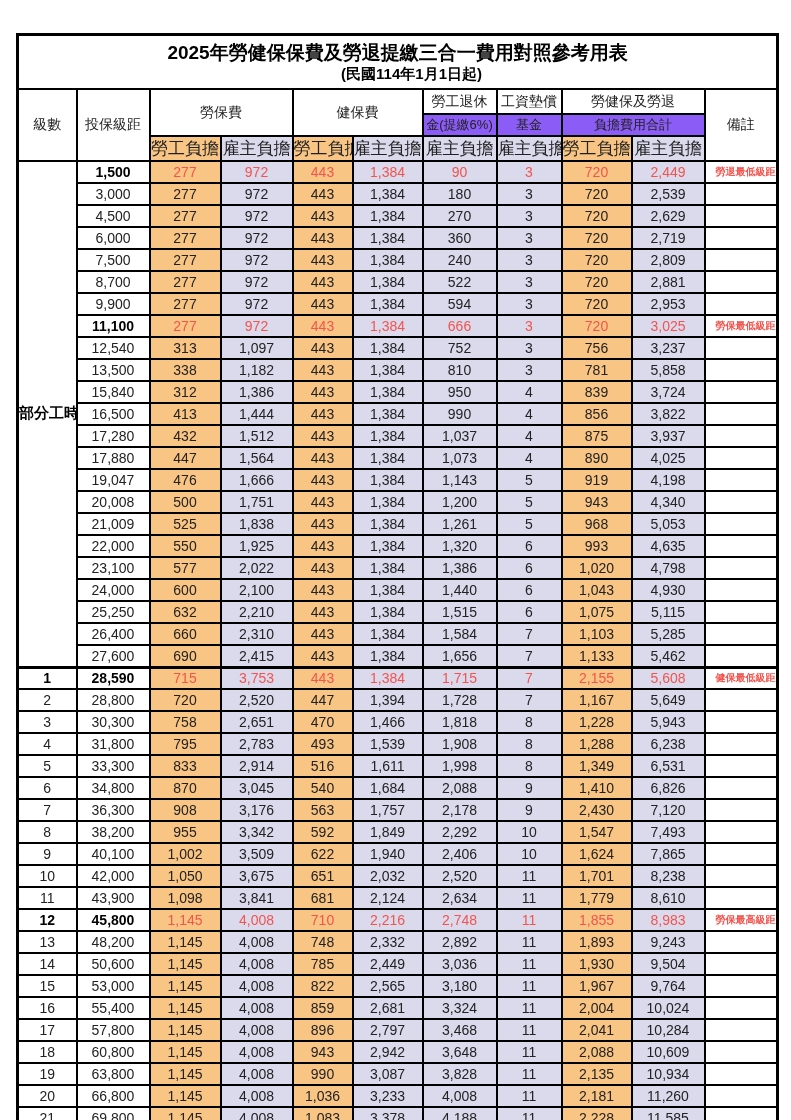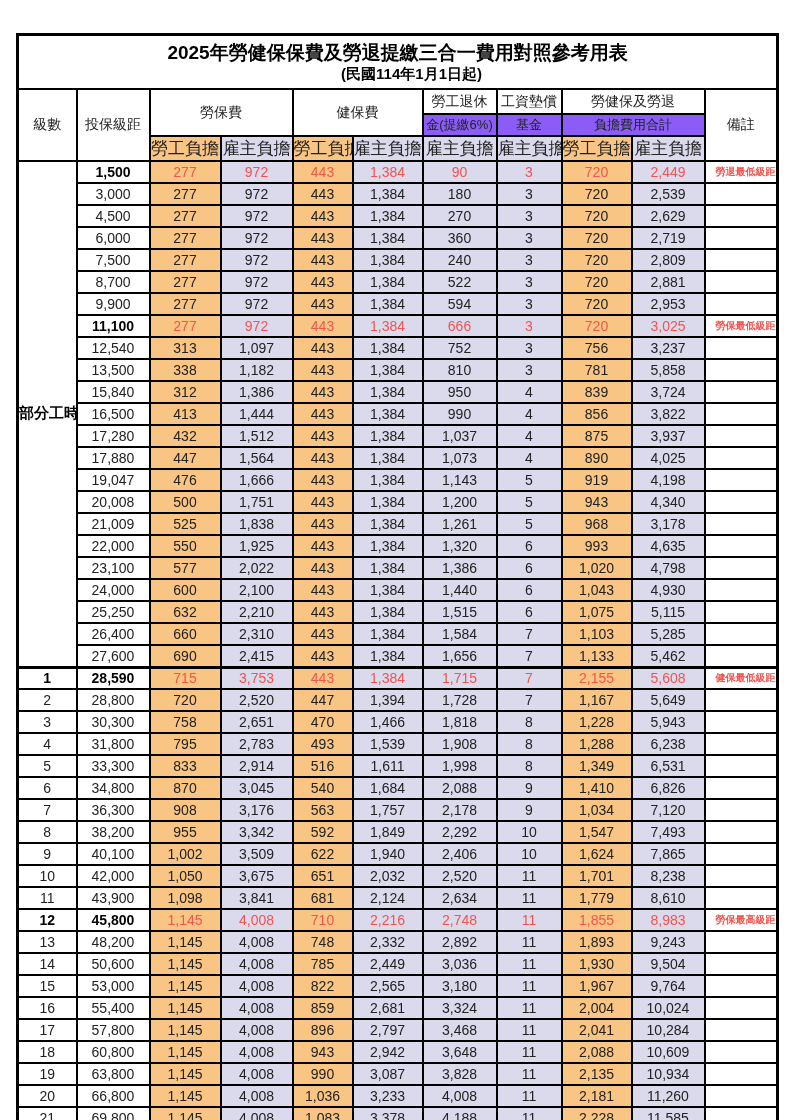--- a/index.html
+++ b/index.html
@@ -291,21 +291,21 @@
         </tr>
         <tr>
           <td class="bracket-cell">21,009</td>
           <td class="val-cell c-worker">525</td>
           <td class="val-cell c-employer">1,838</td>
           <td class="val-cell c-worker">443</td>
           <td class="val-cell c-employer">1,384</td>
           <td class="val-cell c-employer">1,261</td>
           <td class="val-cell c-employer">5</td>
           <td class="val-cell c-worker">968</td>
-          <td class="val-cell c-employer">3,178</td>
+          <td class="val-cell c-employer">5,053</td>
           <td class="note-cell"></td>
         </tr>
         <tr>
           <td class="bracket-cell">22,000</td>
           <td class="val-cell c-worker">550</td>
           <td class="val-cell c-employer">1,925</td>
           <td class="val-cell c-worker">443</td>
           <td class="val-cell c-employer">1,384</td>
           <td class="val-cell c-employer">1,320</td>
           <td class="val-cell c-employer">6</td>
@@ -453,21 +453,21 @@
         </tr>
         <tr>
           <td class="level-cell">7</td>
           <td class="bracket-cell">36,300</td>
           <td class="val-cell c-worker">908</td>
           <td class="val-cell c-employer">3,176</td>
           <td class="val-cell c-worker">563</td>
           <td class="val-cell c-employer">1,757</td>
           <td class="val-cell c-employer">2,178</td>
           <td class="val-cell c-employer">9</td>
-          <td class="val-cell c-worker">1,034</td>
+          <td class="val-cell c-worker">2,430</td>
           <td class="val-cell c-employer">7,120</td>
           <td class="note-cell"></td>
         </tr>
         <tr>
           <td class="level-cell">8</td>
           <td class="bracket-cell">38,200</td>
           <td class="val-cell c-worker">955</td>
           <td class="val-cell c-employer">3,342</td>
           <td class="val-cell c-worker">592</td>
           <td class="val-cell c-employer">1,849</td>

